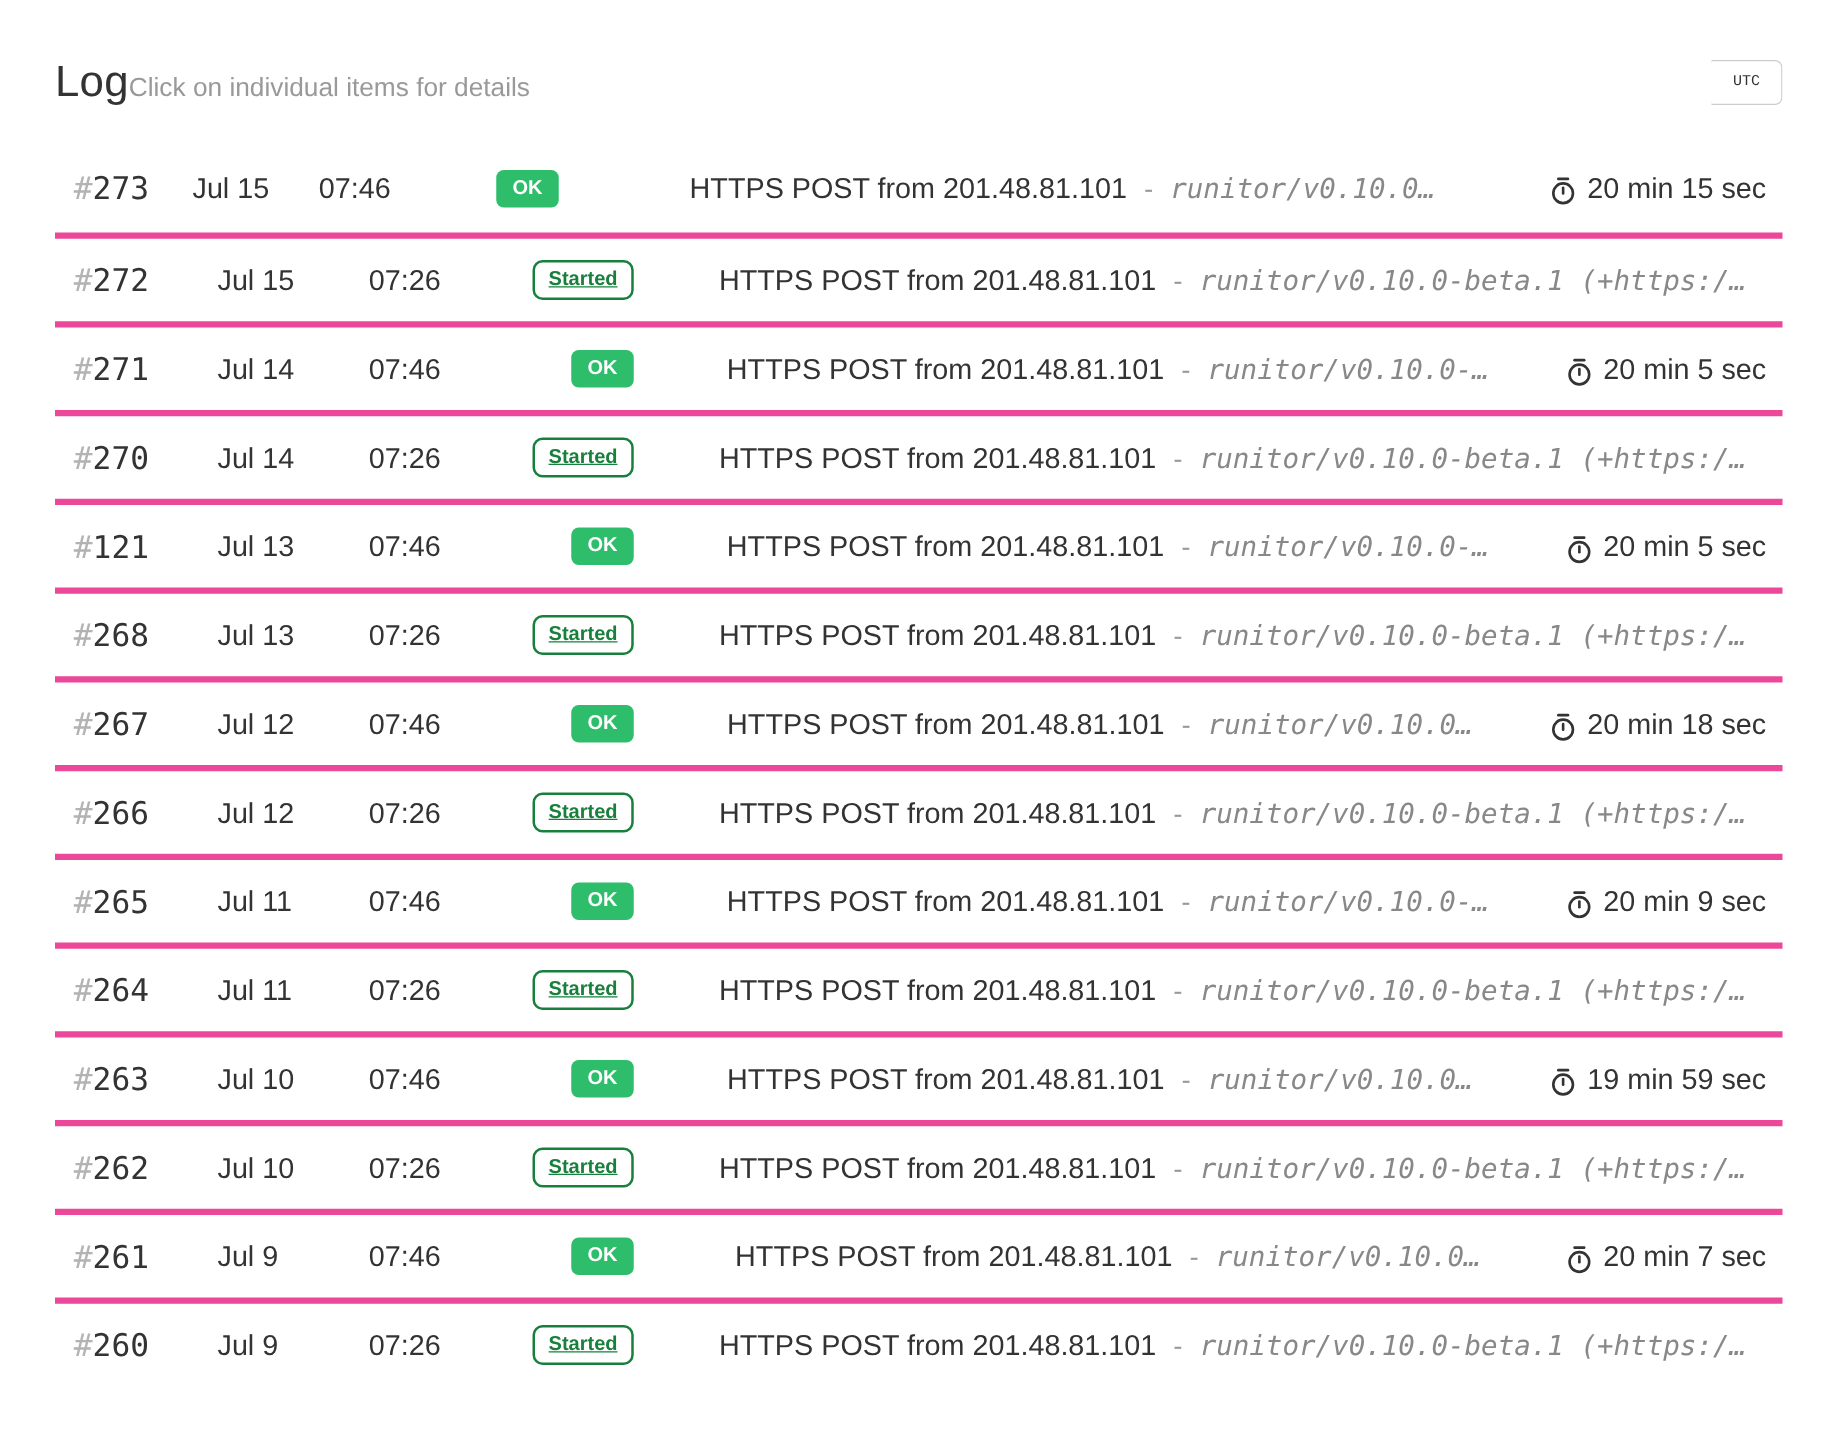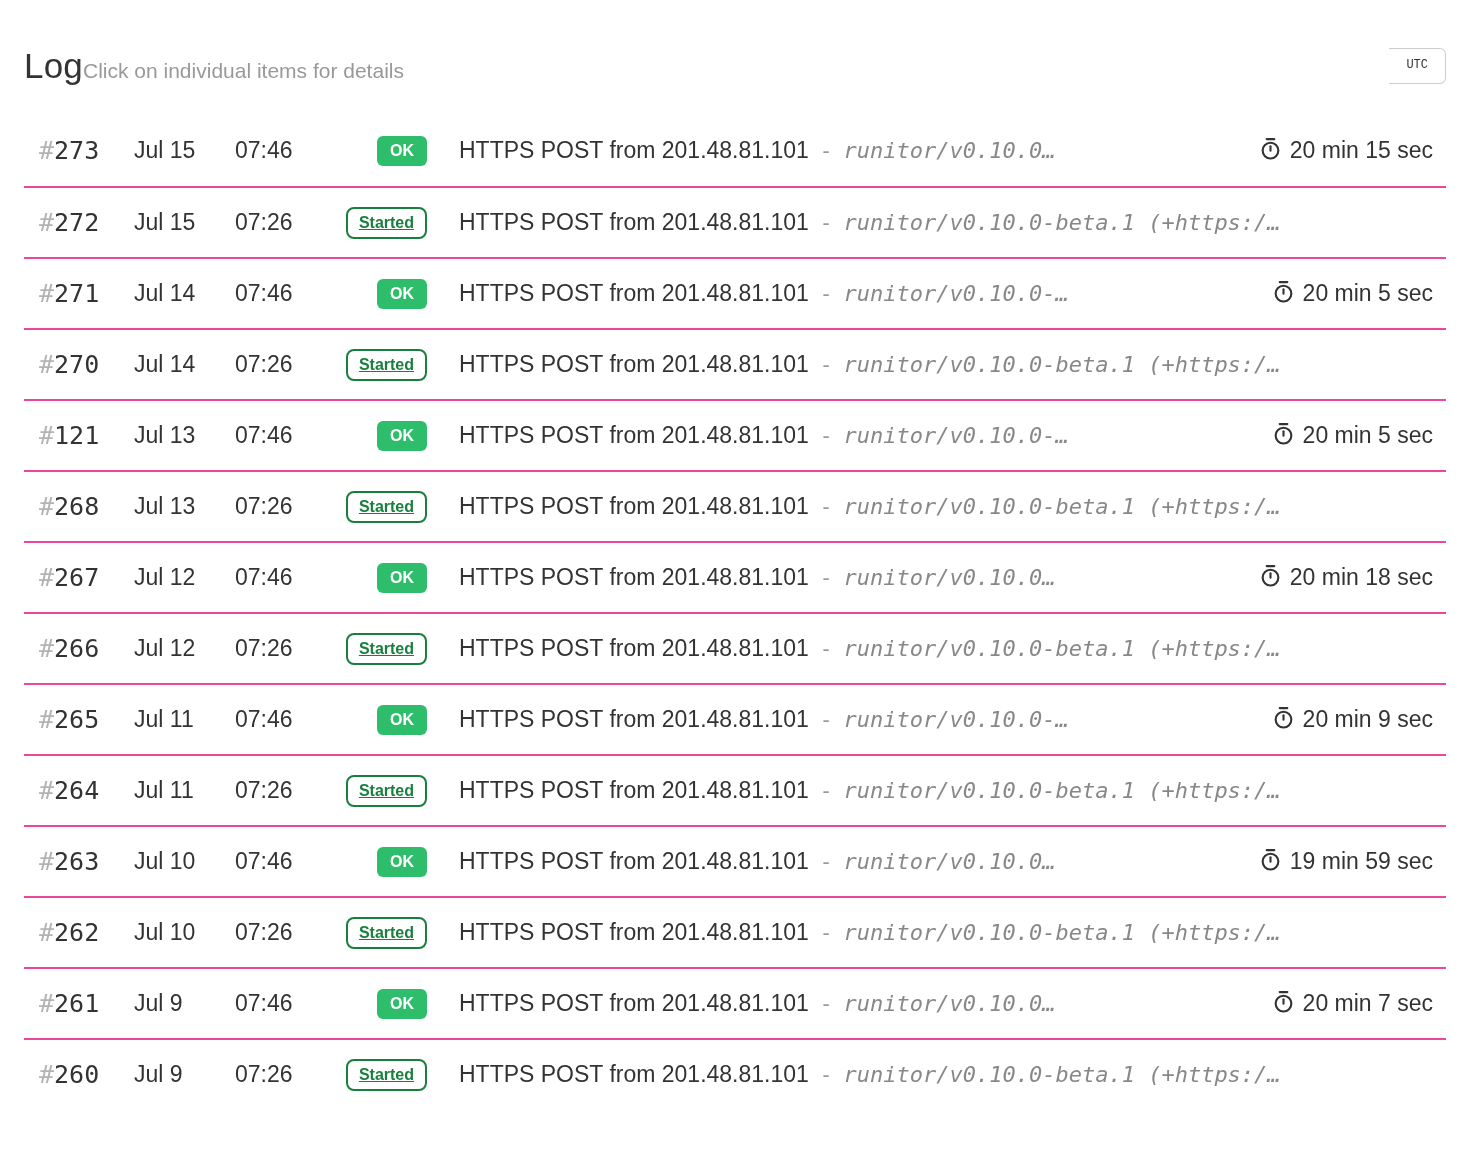--- a/index.html
+++ b/index.html
@@ -4,21 +4,21 @@
 <style>
   * { box-sizing: border-box; }
   html, body { margin: 0; padding: 0; }
   body {
     width: 1470px; height: 1156px;
     background: #ffffff;
     font-family: "Liberation Sans", sans-serif;
     color: #333;
     overflow: hidden;
   }
-  .page { padding: 0 24px; }
+  .page { padding: 0 44px; }
 
   
   .header {
     display: flex; align-items: center; justify-content: space-between;
     padding-top: 46px;
   }
   .title-group { display: flex; align-items: baseline; }
   h1.page-title { font-size: 35px; font-weight: 500; margin: 0; color: #333; letter-spacing: .2px; }
   .subtitle { font-size: 21px; color: #999; }
 
@@ -38,21 +38,21 @@
     box-shadow: inset 0 2px 4px rgba(0,0,0,0.07);
   }
 
   
   .log-table { margin-top: 29px; }
   .log-row {
     display: flex; align-items: center;
     height: 71px; padding: 0 13px 0 15px;
     cursor: pointer;
   }
-  .log-row + .log-row { border-top: 2px solid #ec4899; }
+  .log-row + .log-row { border-top: 5px solid #ec4899; gap: 20px; }
 
   .col-id {
     width: 95px; flex: none;
     font-family: "DejaVu Sans Mono", monospace;
     font-size: 25px;
   }
   .col-id .hash { color: #b3b3b3; }
   .col-id .num  { color: #333; }
 
   .col-date { width: 101px; flex: none; font-size: 23px; }
@@ -70,29 +70,29 @@
   .badge.started {
     background: #fff; color: #18803c;
     border: 2px solid #18803c;
     padding: 6px 11px; border-radius: 8px; text-decoration: underline;
   }
 
   .col-desc {
     flex: 1 1 auto; min-width: 0;
     margin-left: 32px;
     display: flex; align-items: baseline;
-    white-space: nowrap; overflow: hidden;
+    white-space: nowrap; overflow: hidden; justify-content: center;
   }
   .event { font-size: 23px; color: #333; }
   .sep   { font-size: 21px; color: #999; margin: 0 11px; font-family: "DejaVu Sans Mono", monospace; }
   .ua    { font-size: 22px; color: #888; font-family: "DejaVu Sans Mono", monospace; font-style: italic; }
 
   .col-duration {
     flex: none; margin-left: 18px;
-    display: flex; align-items: flex-start;
+    display: flex; align-items: flex-end;
     font-size: 23px; color: #333; white-space: nowrap;
   }
   .col-duration svg { margin-right: 8px; display: block; }
 </style>
 </head>
 <body>
 
 <div class="page">
   <div class="header">
     <div class="title-group">

